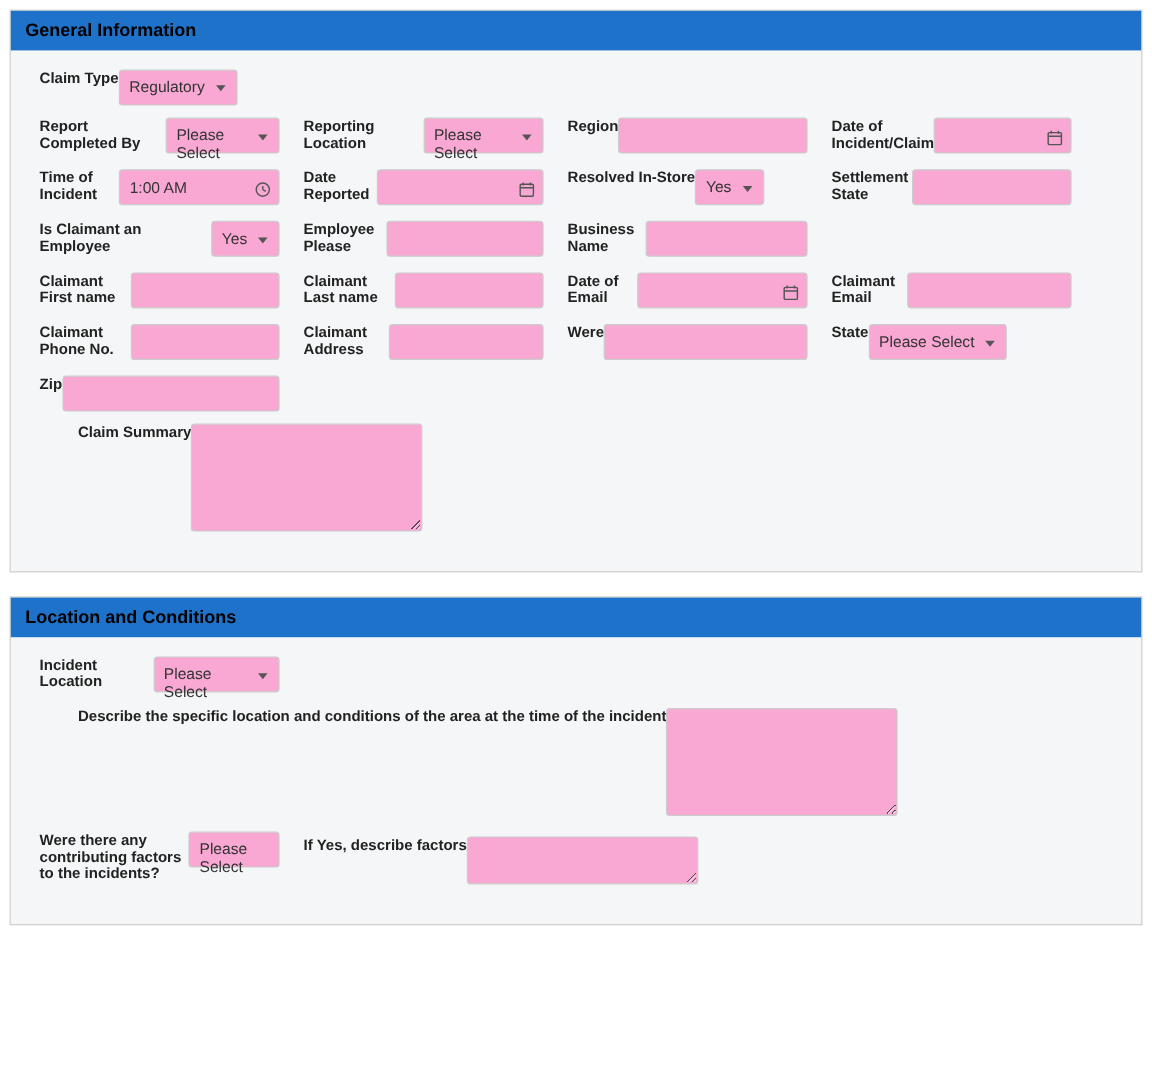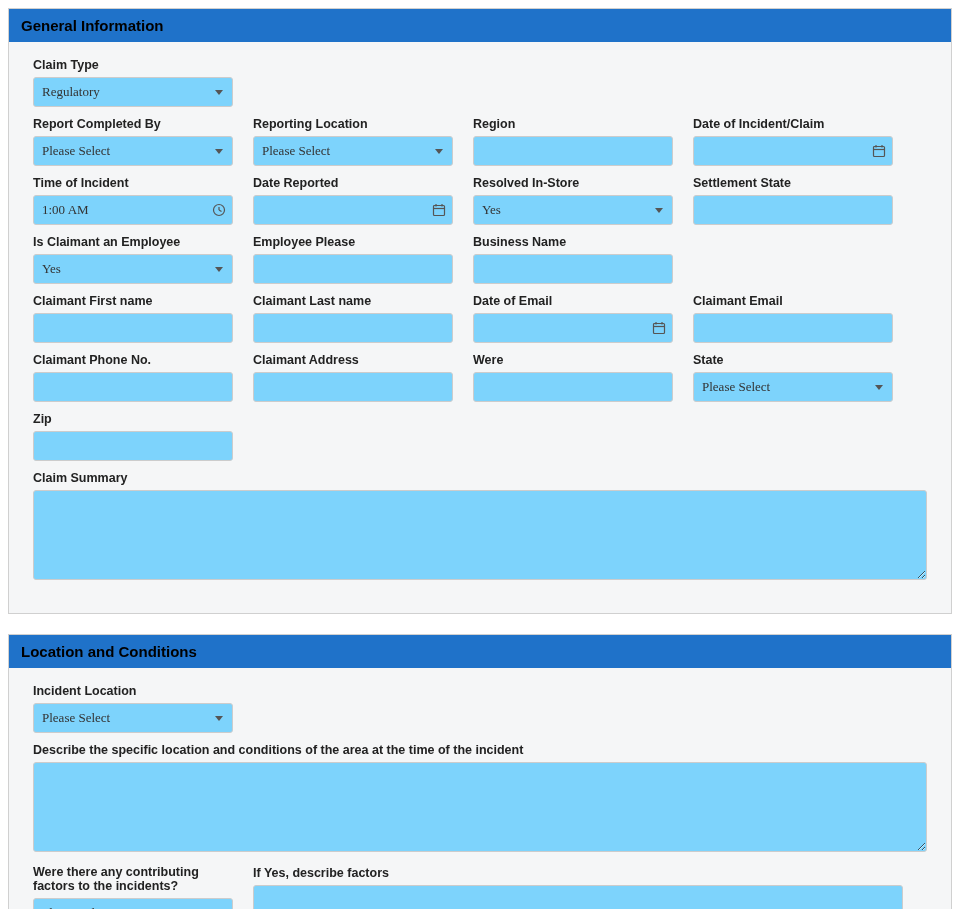--- a/index.html
+++ b/index.html
@@ -26,44 +26,43 @@
   padding: 16px 24px 20px 24px;
 }
 .row {
   display: flex;
   flex-wrap: wrap;
   gap: 20px;
   margin-bottom: 10px;
 }
 .field {
   display: flex;
-  flex-direction: column;
+  flex-direction: row;
 }
 .field.col1 { width: 200px; }
 .field.col3 { width: 650px; }
-.field.full { width: 100%; }
+.field.full { width: 100%; margin-left: 32px; }
 .field-label {
   font-weight: bold;
   font-size: 12.5px;
   margin-bottom: 5px;
   color: #222;
 }
 .control {
   position: relative;
 }
 .text-input, .select-input, .textarea-input {
   width: 100%;
   border: 1px solid #ccc;
   border-radius: 3px;
-  background: #7dd3fc;
+  background: #f9a8d4;
   font-size: 13px;
   padding: 6px 8px;
   color: #333;
   height: 30px;
-  font-family: Liberation Serif, serif;
 }
 .select-input { padding-right: 26px; cursor: pointer; }
 .textarea-input {
   height: 90px;
   resize: both;
   padding: 8px;
 }
 .textarea-input.short { height: 40px; resize: vertical; }
 .icon-right {
   position: absolute;

